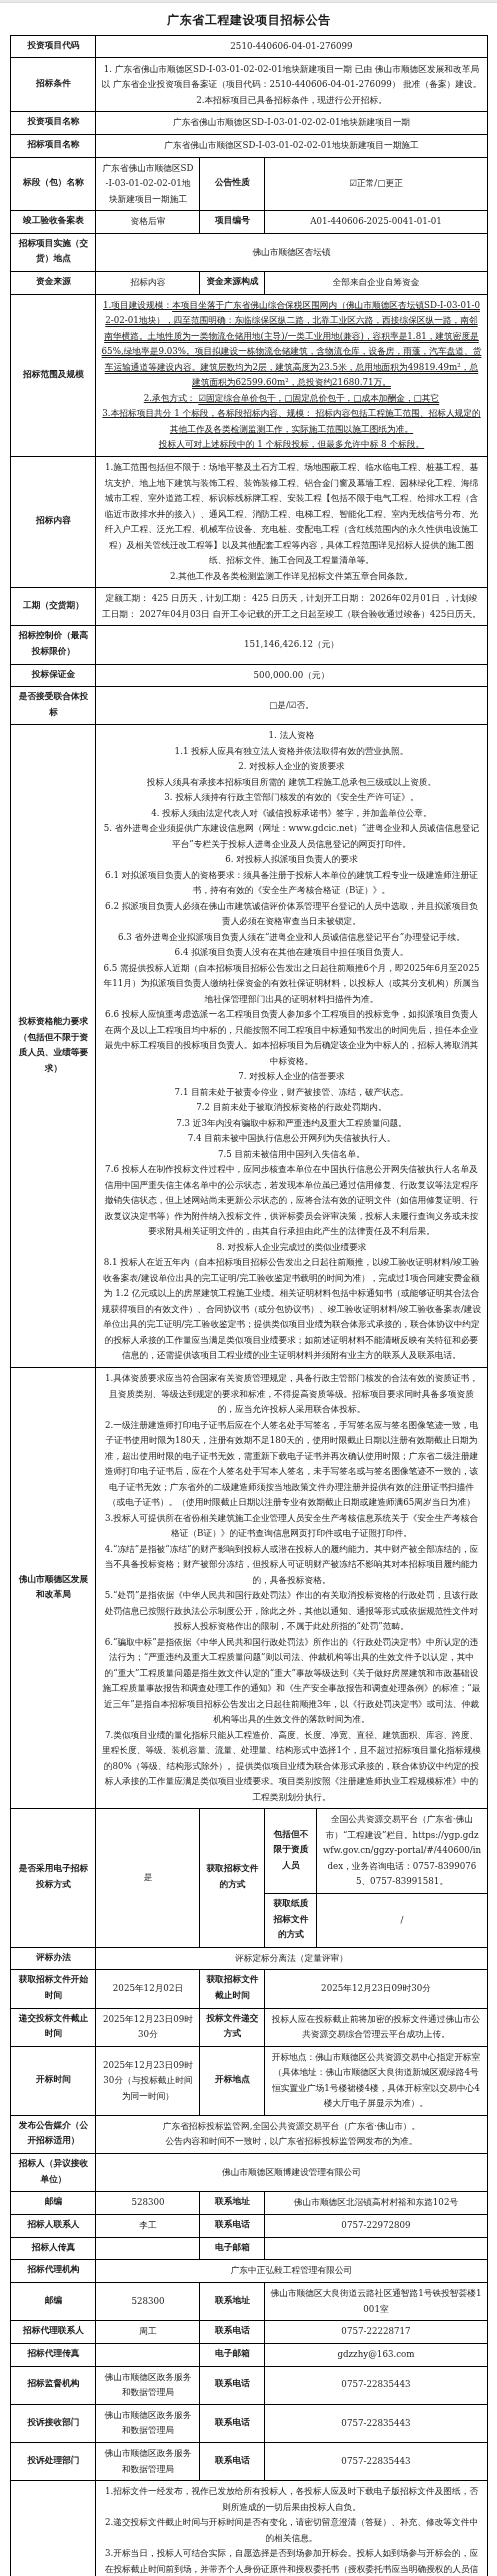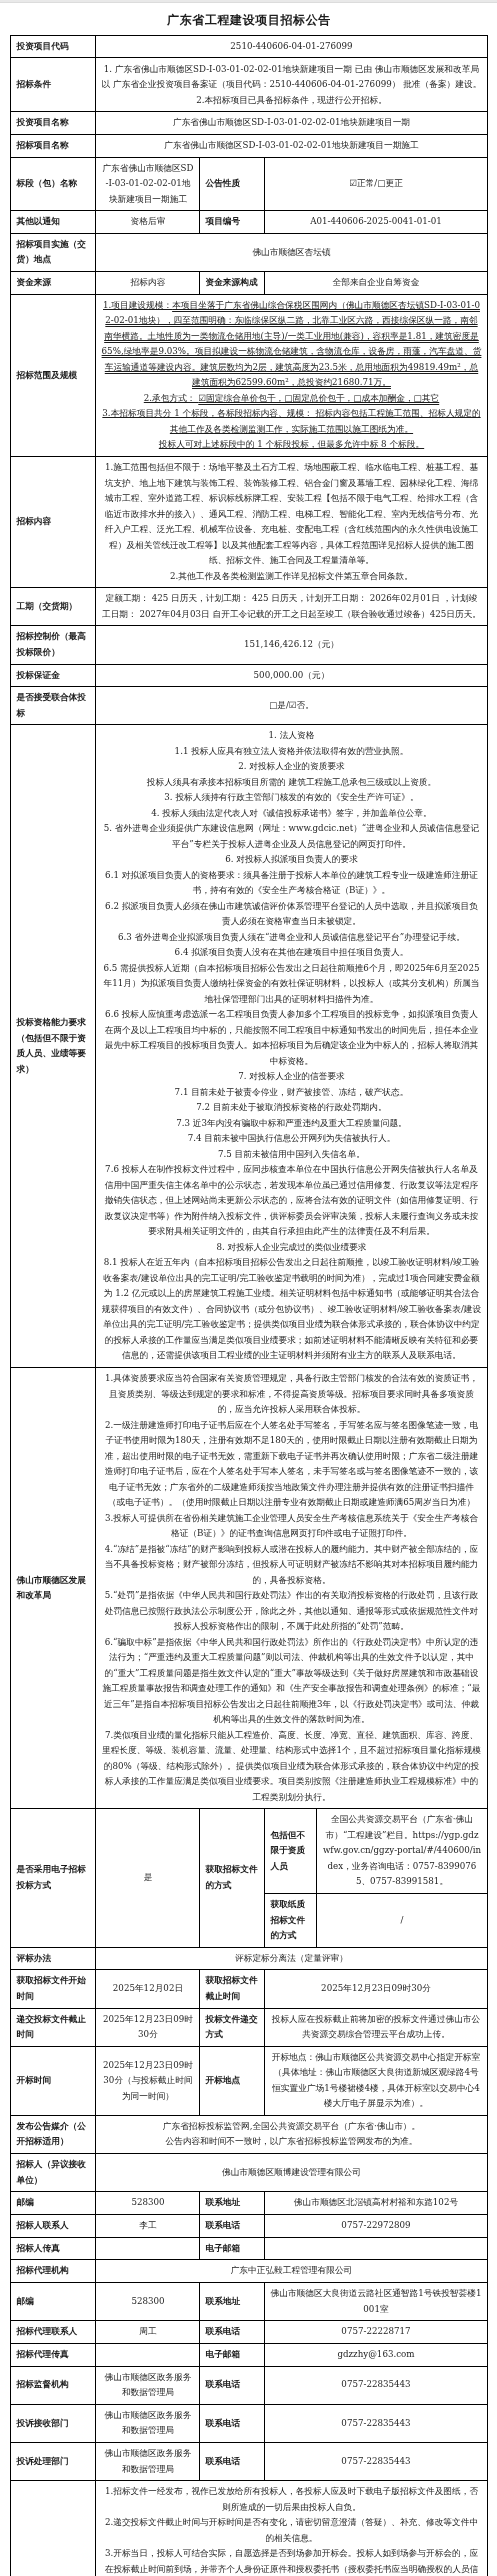--- a/index.html
+++ b/index.html
@@ -4,21 +4,21 @@
 <style>
   html,body{margin:0;padding:0;background:#ffffff;color:#1c1c1c;}
   body{width:498px;font-family:"DejaVu Sans",sans-serif;}
   .top-strip{height:1.9px;background:#e9e9e9;border-bottom:0.6px solid #dcdcdc;}
   h1.doc-title{font-size:12px;font-weight:bold;text-align:center;margin:8.7px 0 6.2px 0;
     font-family:"DejaVu Sans",sans-serif;letter-spacing:0.6px;}
   table.tender{width:475px;margin:0 auto 18.7px auto;border-collapse:collapse;table-layout:fixed;
     border:1.2px solid #000;}
   table.tender td{border:0.6px solid #000;vertical-align:middle;padding:3.1px 5px;
     font-size:8.7px;line-height:15.5px;word-break:break-all;}
-  td.lbl{font-weight:bold;font-family:Liberation Sans, sans-serif;
+  td.lbl{text-align:center;font-weight:bold;font-family:Liberation Mono, monospace;
     padding:5px 3.7px;line-height:13.7px;}
   td.val{font-family:"DejaVu Serif",serif;text-align:center;}
   .center{text-align:center;}
   .left{text-align:left;}
   .pre{white-space:pre-line;}
   td.val p{margin:0;text-decoration:underline;}
   .u{text-decoration:underline;text-underline-offset:2.5px;}
   .longcell{padding:3.7px 7.5px;}
 </style>
 </head>
@@ -60,21 +60,21 @@
   </tr>
 
   <tr>
     <td class="lbl">标段（包）名称</td>
     <td class="val left">广东省佛山市顺德区SD-I-03-01-02-02-01地块新建项目一期施工</td>
     <td class="lbl">公告性质</td>
     <td class="val center" colspan="2">☑正常/□更正</td>
   </tr>
 
   <tr>
-    <td class="lbl">其他以通知</td>
+    <td class="lbl">竣工验收备案表</td>
     <td class="val center">资格后审</td>
     <td class="lbl">项目编号</td>
     <td class="val center" colspan="2">A01-440606-2025-0041-01-01</td>
   </tr>
 
   <tr>
     <td class="lbl">招标项目实施（交货）地点</td>
     <td class="val left" colspan="4">佛山市顺德区杏坛镇</td>
   </tr>
 

